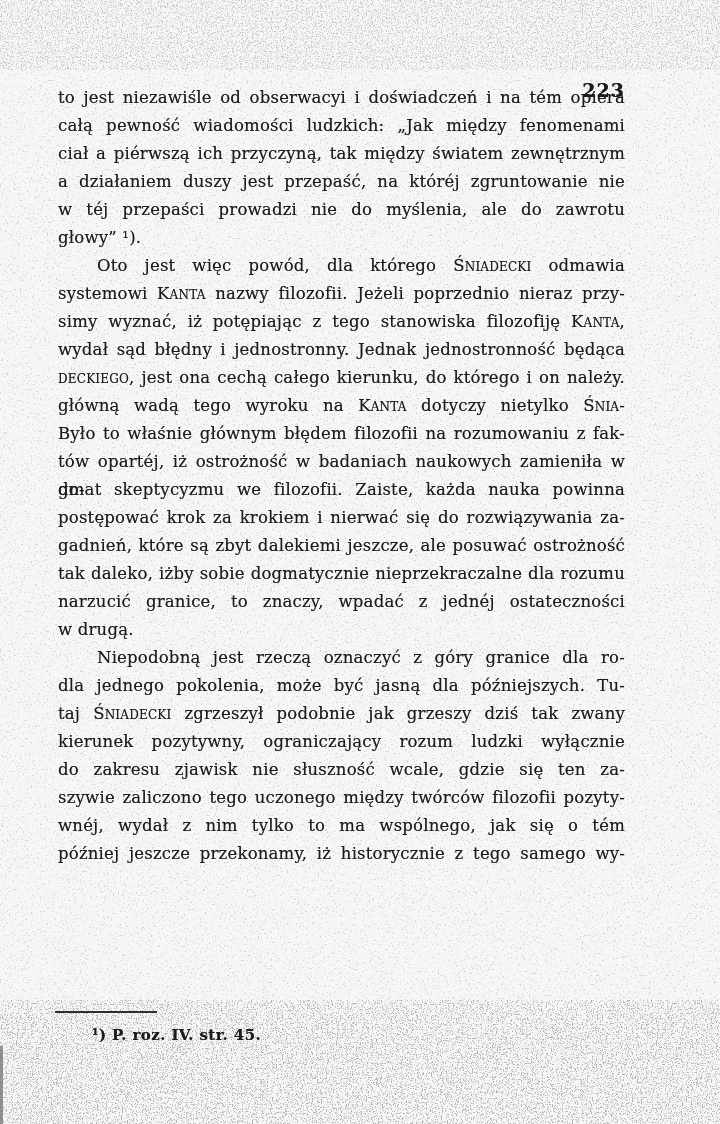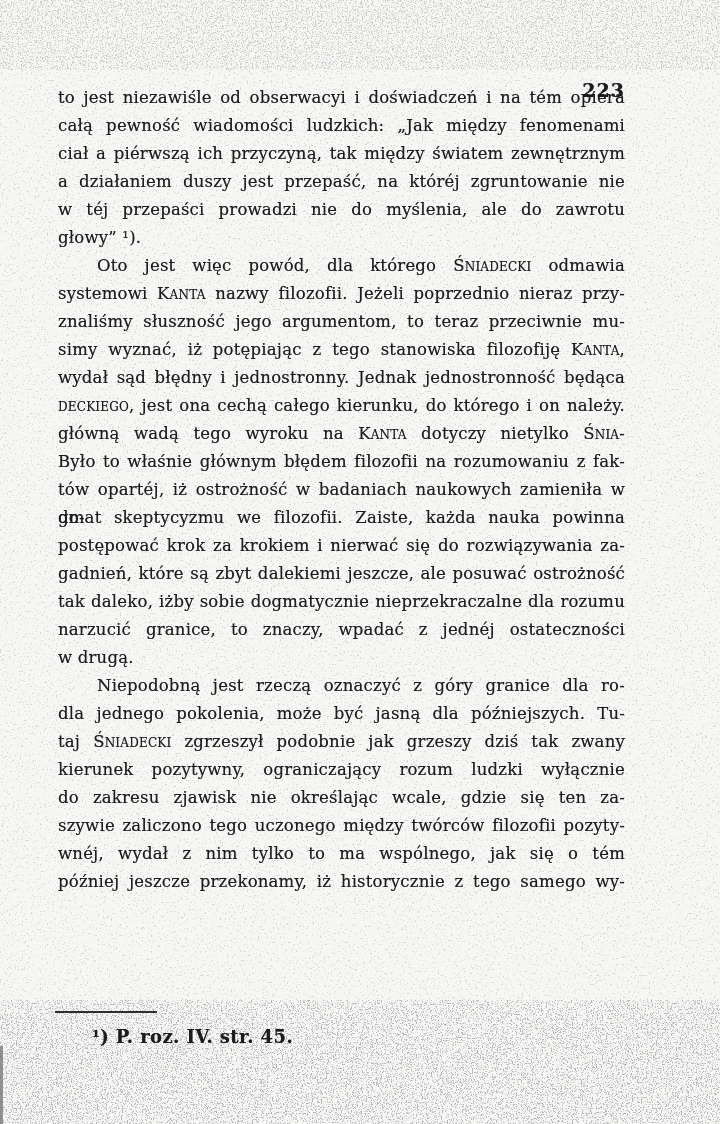--- a/index.html
+++ b/index.html
@@ -55,21 +55,21 @@
     left: 55px;
     top: 1011px;
     width: 102px;
     height: 2px;
     background: #2e2e2e;
   }
   .footnote {
     position: absolute;
     left: 92px;
     top: 1026px;
-    font-size: 18px;
+    font-size: 15px;
     font-weight: bold;
     letter-spacing: 0.4px;
     text-shadow: 0 0 0.5px rgba(20,20,20,0.55);
   }
   .edge-artifact {
     position: absolute;
     left: 0;
     top: 1046px;
     width: 3px;
     height: 78px;
@@ -102,38 +102,37 @@
 
   <div class="text-block">
       <div class="line just"><span>to jest niezawiśle od obserwacyi i doświadczeń i na tém opiéra</span></div>
       <div class="line just"><span>całą pewność wiadomości ludzkich: „Jak między fenomenami</span></div>
       <div class="line just"><span>ciał a piérwszą ich przyczyną, tak między światem zewnętrznym</span></div>
       <div class="line just"><span>a działaniem duszy jest przepaść, na któréj zgruntowanie nie</span></div>
       <div class="line just"><span>w téj przepaści prowadzi nie do myślenia, ale do zawrotu</span></div>
       <div class="line"><span>głowy” ¹).</span></div>
       <div class="line just indent"><span>Oto jest więc powód, dla którego </span><span class="sc">Śniadecki</span><span> odmawia</span></div>
       <div class="line just"><span>systemowi </span><span class="sc">Kanta</span><span> nazwy filozofii. Jeżeli poprzednio nieraz przy-</span></div>
-      <div class="line just"><span>znaliśmy słuszność jego argumentom, to teraz przeciwnie mu-</span></div>
       <div class="line just"><span>simy wyznać, iż potępiając z tego stanowiska filozofiję </span><span class="sc">Kanta</span><span>,</span></div>
       <div class="line just"><span>wydał sąd błędny i jednostronny. Jednak jednostronność będąca</span></div>
       <div class="line just"><span class="sc">deckiego</span><span>, jest ona cechą całego kierunku, do którego i on należy.</span></div>
       <div class="line just"><span>główną wadą tego wyroku na </span><span class="sc">Kanta</span><span> dotyczy nietylko </span><span class="sc">Śnia-</span></div>
       <div class="line just"><span>Było to właśnie głównym błędem filozofii na rozumowaniu z fak-</span></div>
       <div class="line just"><span>tów opartéj, iż ostrożność w badaniach naukowych zamieniła w do-</span></div>
       <div class="line just"><span>gmat skeptycyzmu we filozofii. Zaiste, każda nauka powinna</span></div>
       <div class="line just"><span>postępować krok za krokiem i nierwać się do rozwiązywania za-</span></div>
       <div class="line just"><span>gadnień, które są zbyt dalekiemi jeszcze, ale posuwać ostrożność</span></div>
       <div class="line just"><span>tak daleko, iżby sobie dogmatycznie nieprzekraczalne dla rozumu</span></div>
       <div class="line just"><span>narzucić granice, to znaczy, wpadać z jednéj ostateczności</span></div>
       <div class="line"><span>w drugą.</span></div>
       <div class="line just indent"><span>Niepodobną jest rzeczą oznaczyć z góry granice dla ro-</span></div>
       <div class="line just"><span>dla jednego pokolenia, może być jasną dla późniejszych. Tu-</span></div>
       <div class="line just"><span>taj </span><span class="sc">Śniadecki</span><span> zgrzeszył podobnie jak grzeszy dziś tak zwany</span></div>
       <div class="line just"><span>kierunek pozytywny, ograniczający rozum ludzki wyłącznie</span></div>
-      <div class="line just"><span>do zakresu zjawisk nie określając wcale, gdzie się ten za-</span></div>
+      <div class="line just"><span>do zakresu zjawisk nie słuszność wcale, gdzie się ten za-</span></div>
       <div class="line just"><span>szywie zaliczono tego uczonego między twórców filozofii pozyty-</span></div>
       <div class="line just"><span>wnéj, wydał z nim tylko to ma wspólnego, jak się o tém</span></div>
       <div class="line just"><span>później jeszcze przekonamy, iż historycznie z tego samego wy-</span></div>
     </div>
 
   <div class="footnote-rule"></div>
 
   <div class="footnote">¹) P. roz. IV. str. 45.</div>
 
   <div class="edge-artifact"></div>

